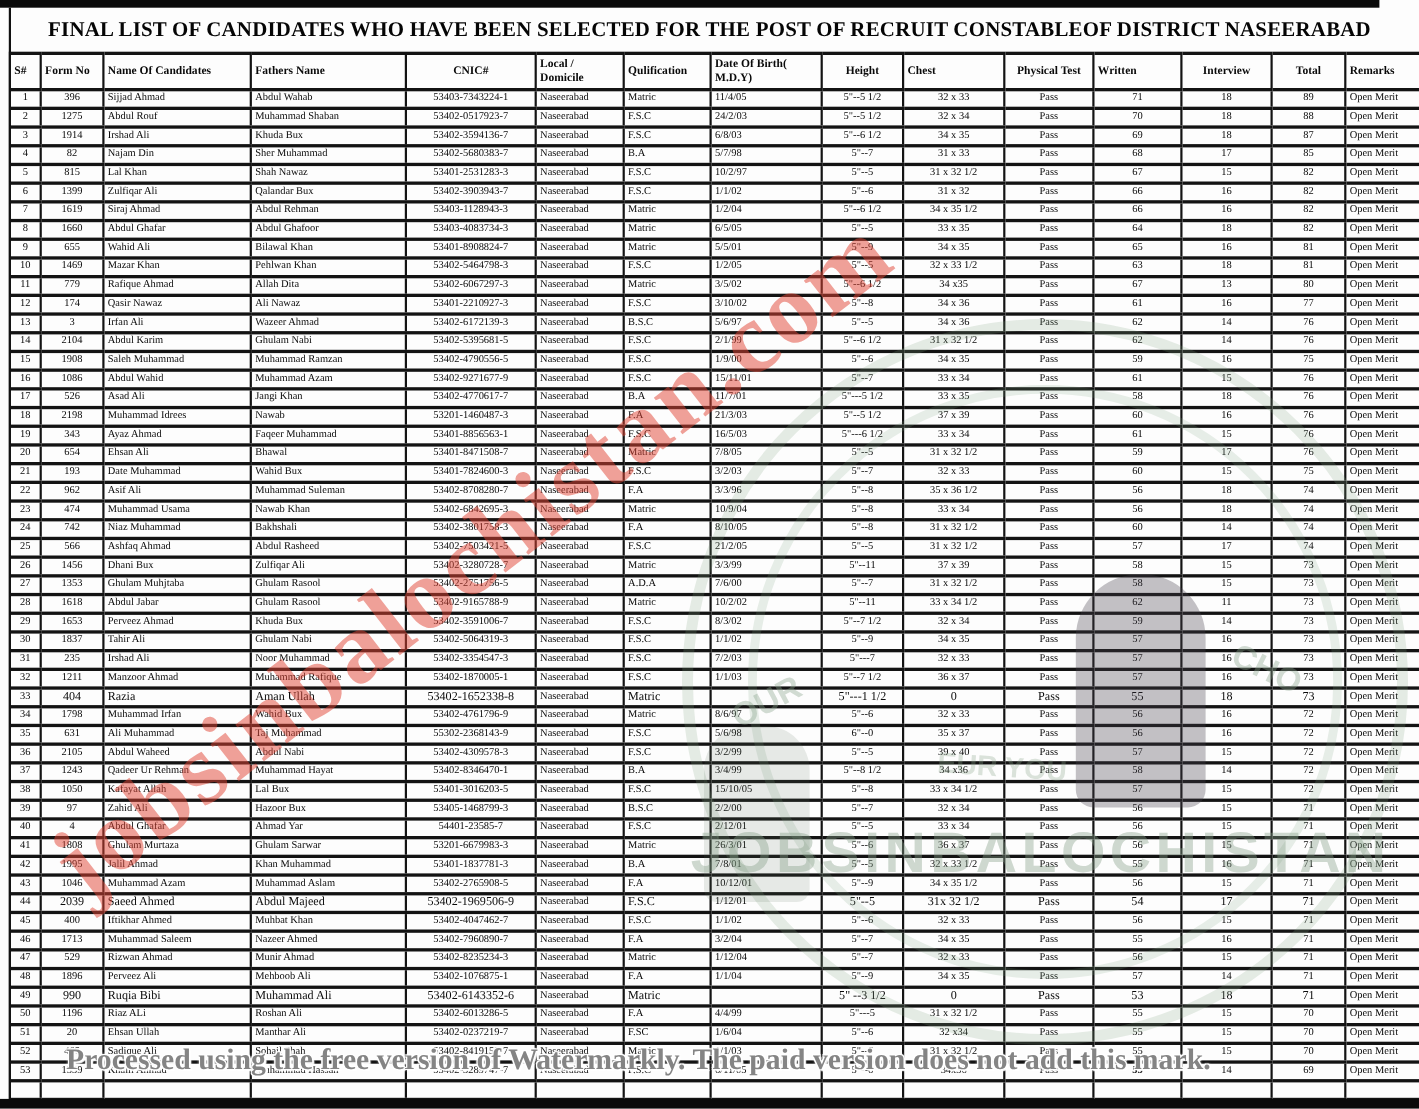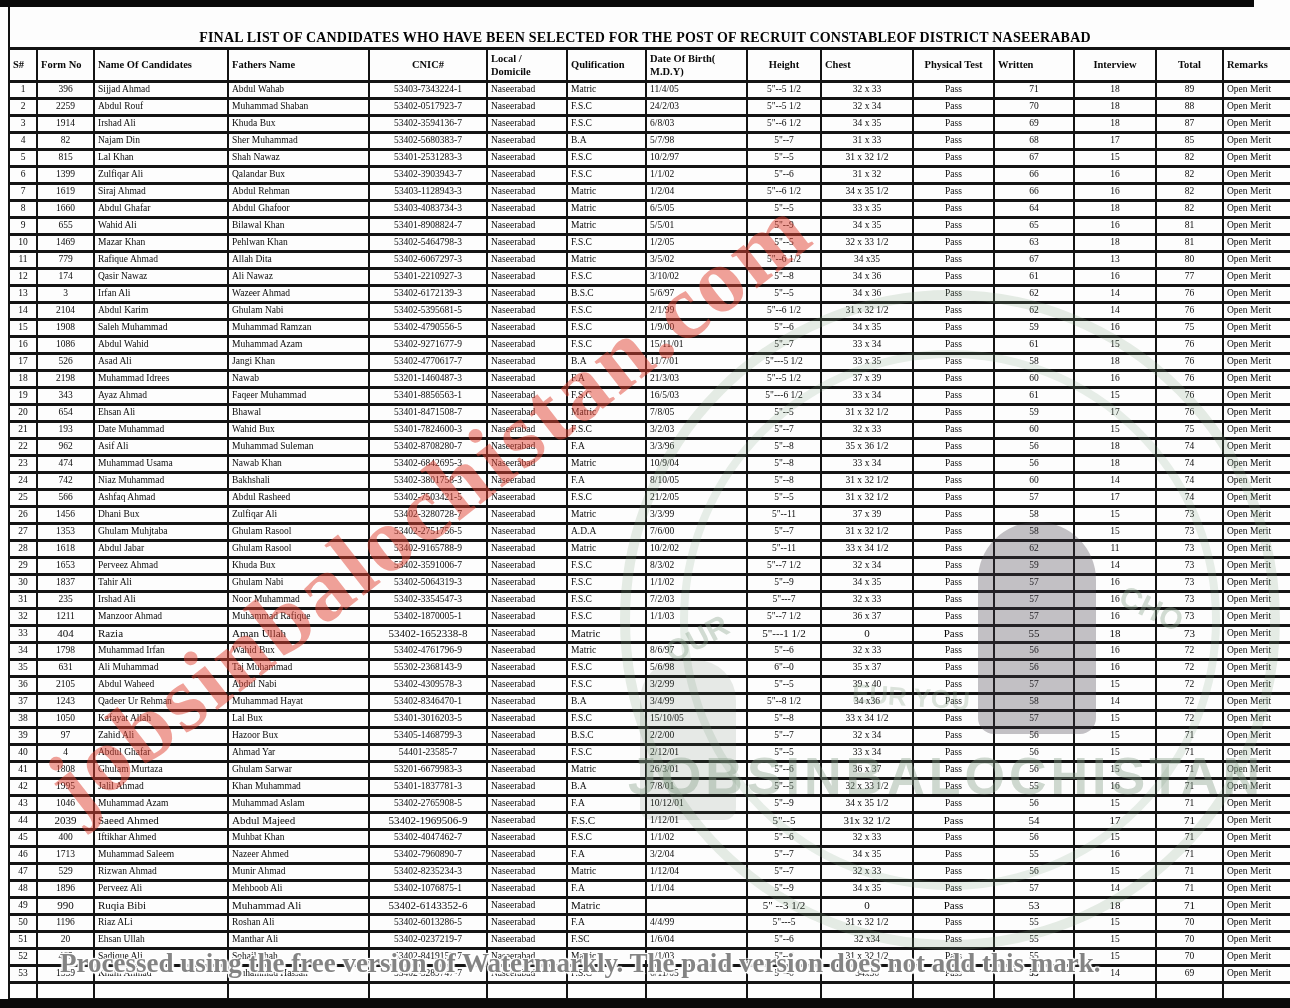--- a/index.html
+++ b/index.html
@@ -4,23 +4,23 @@
 <style>
   html,body{margin:0;padding:0;}
   body{
     width:1290px;height:1008px;position:relative;overflow:hidden;
     background:#fdfdfd;font-family:"Liberation Serif", serif;
   }
   .top-bar{position:absolute;left:0;top:0;width:1254px;height:7px;background:#0a0a0a;}
   .bottom-bar{position:absolute;left:0;top:999px;width:1290px;height:9px;background:#0a0a0a;}
   .page-frame{position:absolute;left:8px;top:7px;width:1281px;height:992px;border-left:2px solid #111;}
   .title{
-    position:absolute;left:8px;top:20px;width:1274px;height:36px;
+    position:absolute;left:8px;top:10px;width:1274px;height:36px;
     display:flex;align-items:center;justify-content:center;
-    font-weight:bold;font-size:14px;letter-spacing:.2px;color:#050505;
+    font-weight:bold;font-size:19px;letter-spacing:.2px;color:#050505;
   }
   table{
     position:absolute;left:8px;top:47px;border-collapse:collapse;table-layout:fixed;
     width:1286px;
   }
   th,td{
     border-left:2px solid #131313;border-right:2px solid #131313;
     border-top:3px solid #131313;border-bottom:3px solid #131313;
     padding:0 3px;overflow:hidden;white-space:nowrap;
     font-size:9.5px;line-height:1.05;color:#0a0a0a;background:transparent;
@@ -134,21 +134,21 @@
         <td class="a-c">5"--5 1/2</td>
         <td class="a-c">32 x 33</td>
         <td class="a-c">Pass</td>
         <td class="a-c">71</td>
         <td class="a-c">18</td>
         <td class="a-c">89</td>
         <td class="a-l">Open Merit</td>
       </tr>
       <tr>
         <td class="a-c">2</td>
-        <td class="a-c">2259</td>
+        <td class="a-c">1275</td>
         <td class="a-l">Abdul Rouf</td>
         <td class="a-l">Muhammad Shaban</td>
         <td class="a-c">53402-0517923-7</td>
         <td class="a-l">Naseerabad</td>
         <td class="a-l">F.S.C</td>
         <td class="a-l">24/2/03</td>
         <td class="a-c">5"--5 1/2</td>
         <td class="a-c">32 x 34</td>
         <td class="a-c">Pass</td>
         <td class="a-c">70</td>

